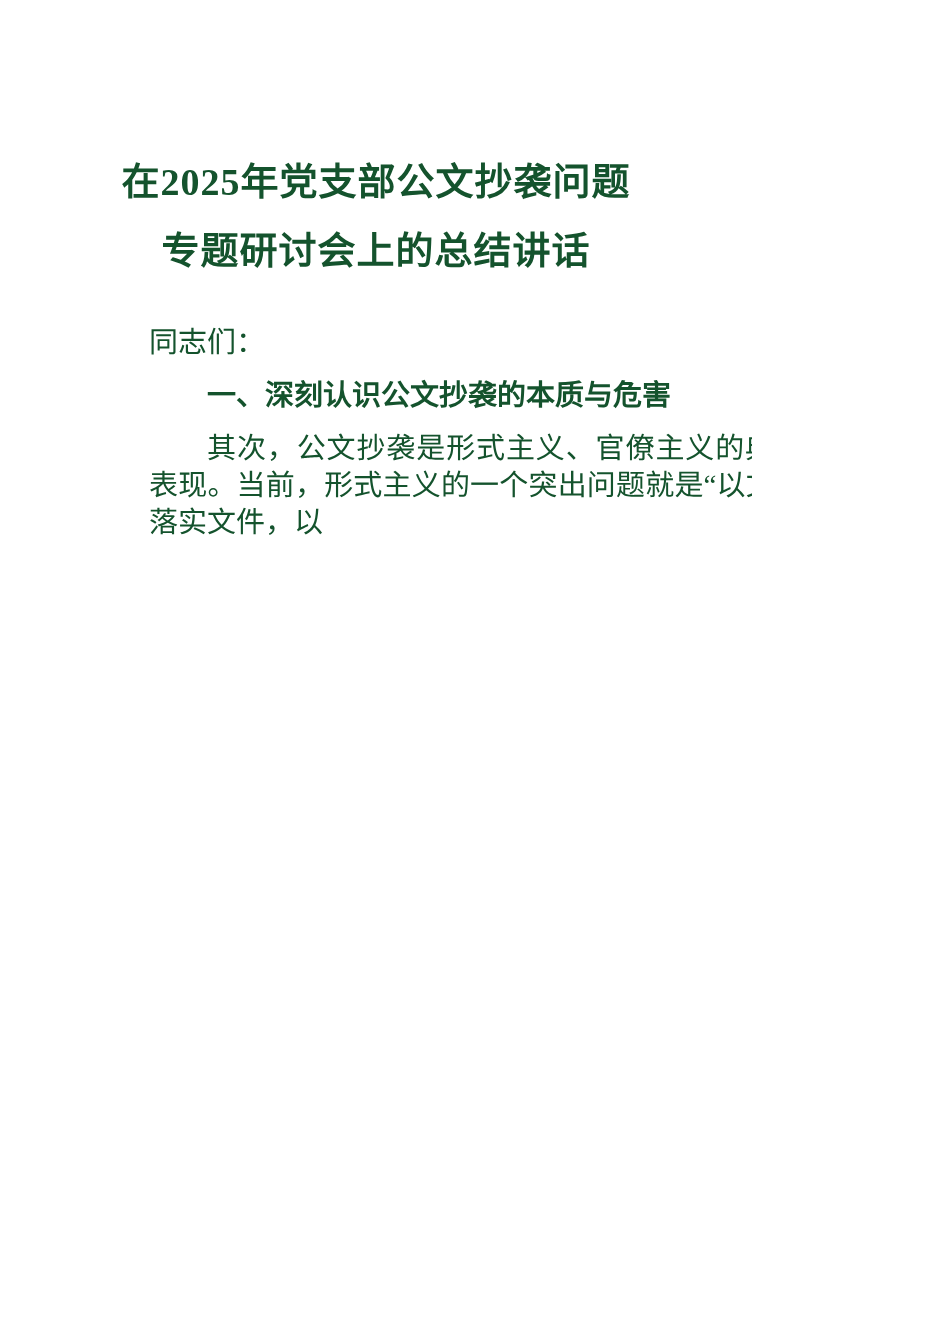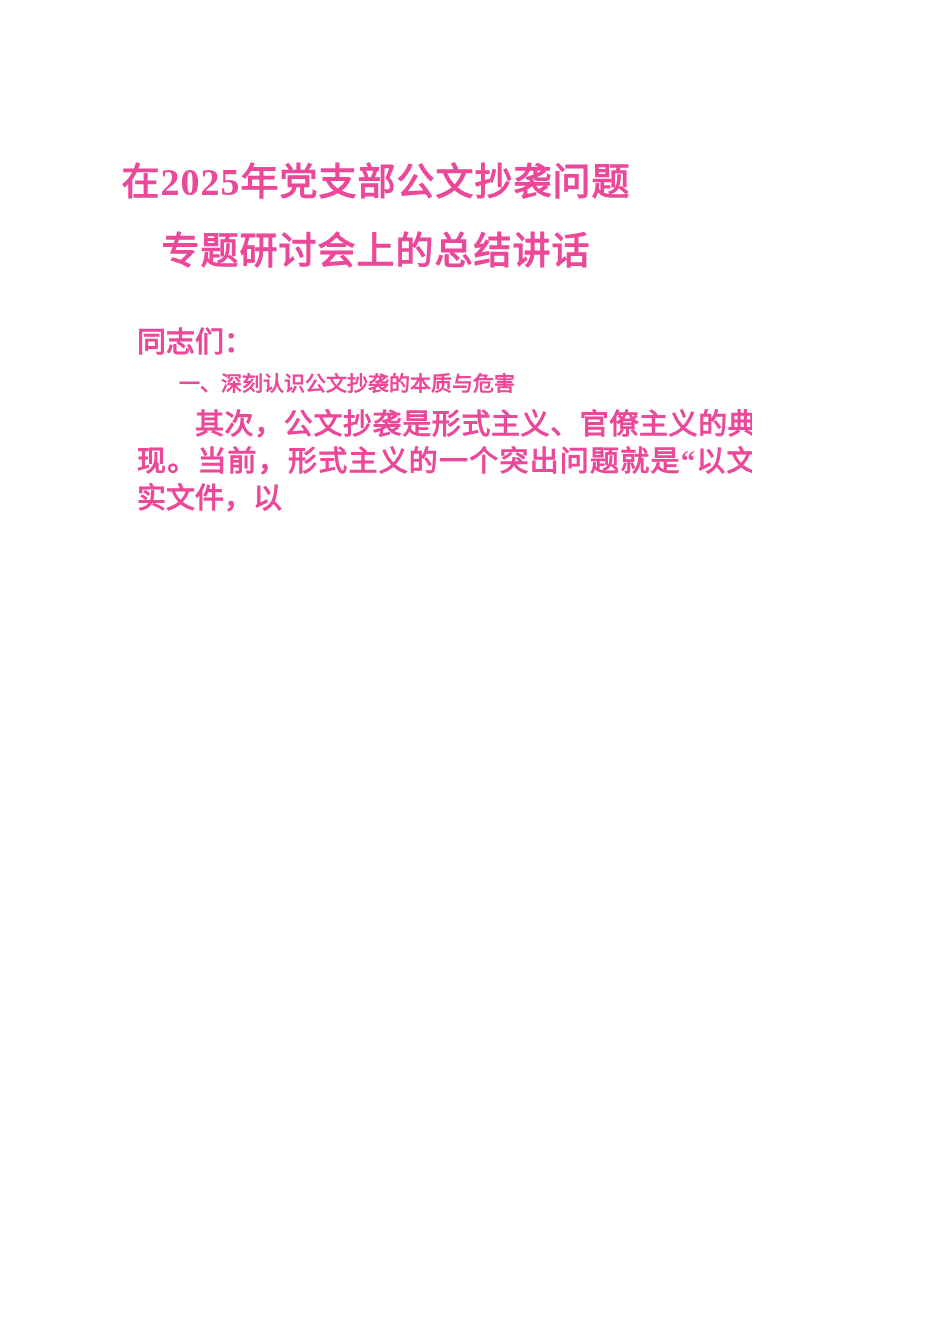--- a/index.html
+++ b/index.html
@@ -5,21 +5,21 @@
   html, body {
     margin: 0;
     padding: 0;
     background: #ffffff;
   }
   .page {
     position: relative;
     width: 752px;
     height: 1344px;
     background: #ffffff;
-    color: #ec4899;
+    color: #14532d;
     overflow: hidden;
   }
   .doc-title {
     margin: 148px 120px 0 120px;
     text-align: center;
     font-family: "Liberation Serif", "DejaVu Serif", serif;
     font-weight: bold;
     font-size: 38px;
     line-height: 69px;
     letter-spacing: 1px;
@@ -27,35 +27,34 @@
   .doc-body {
     margin: 38px 130px 0 133px;
     width: 687px;
     font-family: "Liberation Serif", "DejaVu Serif", serif;
     font-size: 29px;
     line-height: 37px;
     text-align: justify;
     text-justify: inter-ideograph;
   }
   .doc-body p {
-    margin: 4px;
+    margin: 16px;
     padding: 0;
-    font-weight: bold;
   }
   .salutation {
     text-indent: 0;
   }
   .para {
     text-indent: 2em;
   }
   .section-heading {
     text-indent: 2em;
     font-family: "Liberation Sans", "DejaVu Sans", sans-serif;
     font-weight: bold;
-    font-size: 21px;
+    font-size: 29px;
     line-height: 37px;
     margin: 0;
   }
 </style>
 </head>
 <body>
 
 <div class="page">
 
   <h1 class="doc-title">在2025年党支部公文抄袭问题专题研讨会上的总结讲话</h1>

